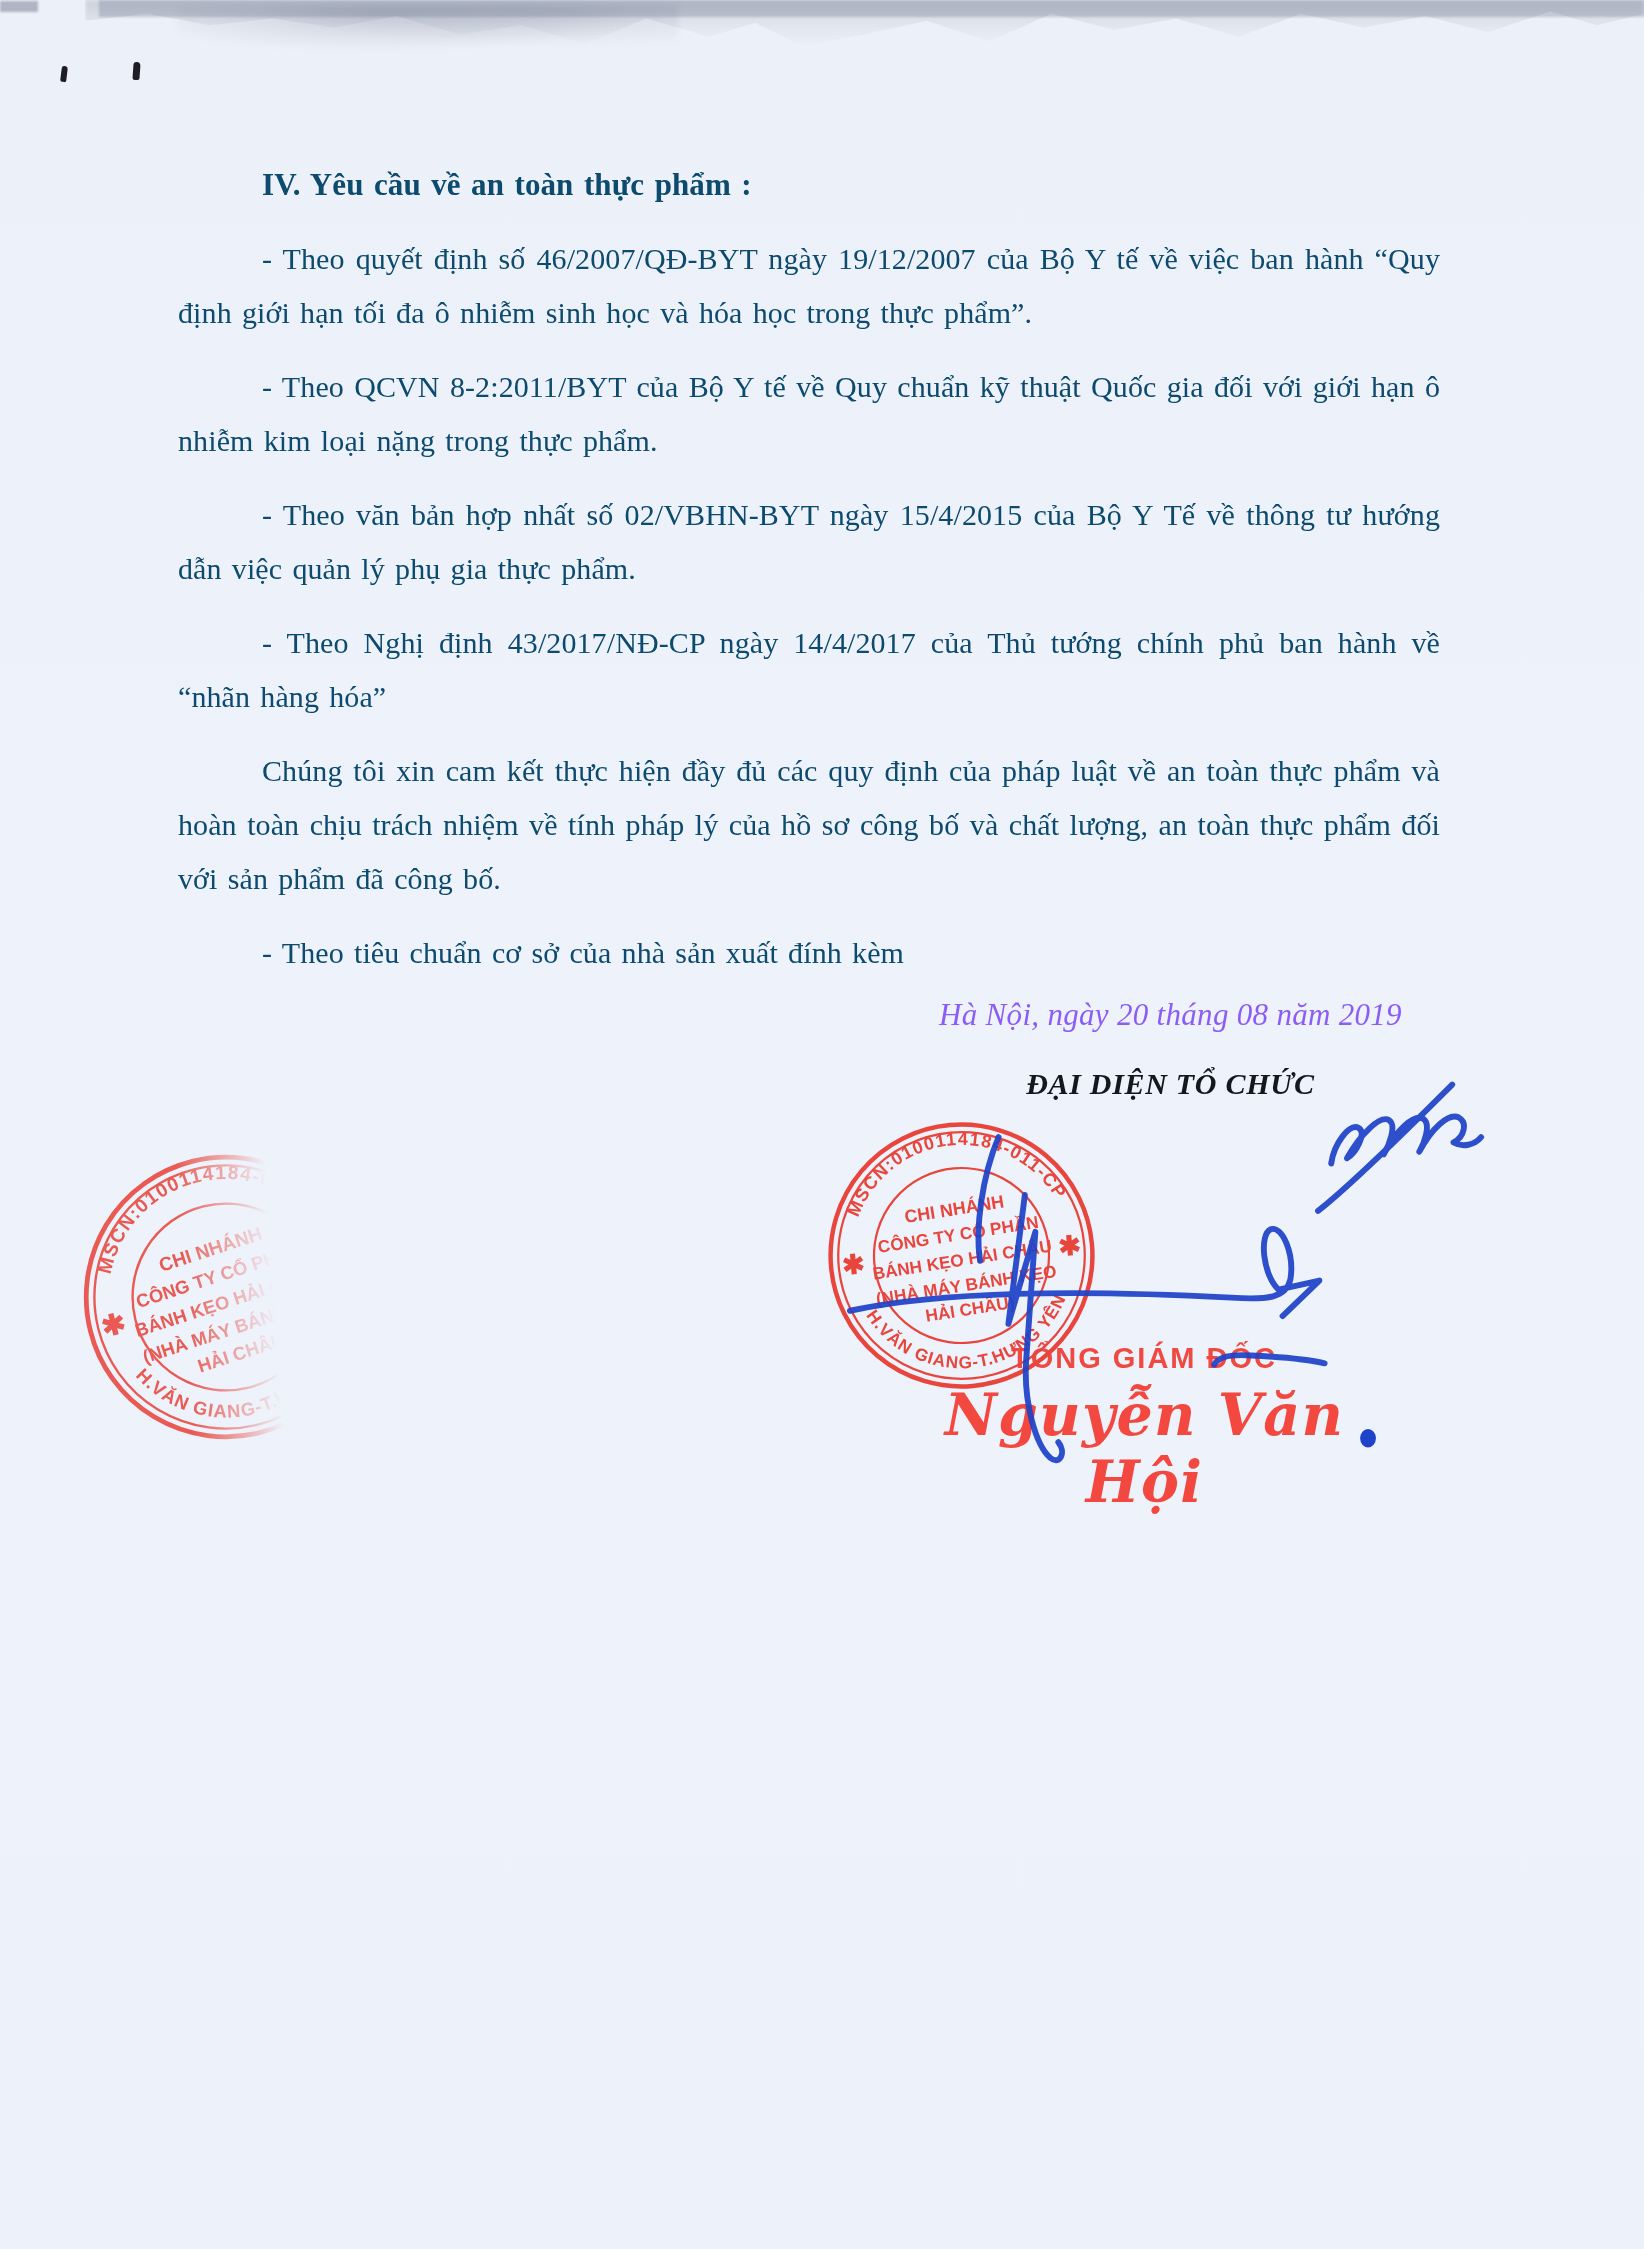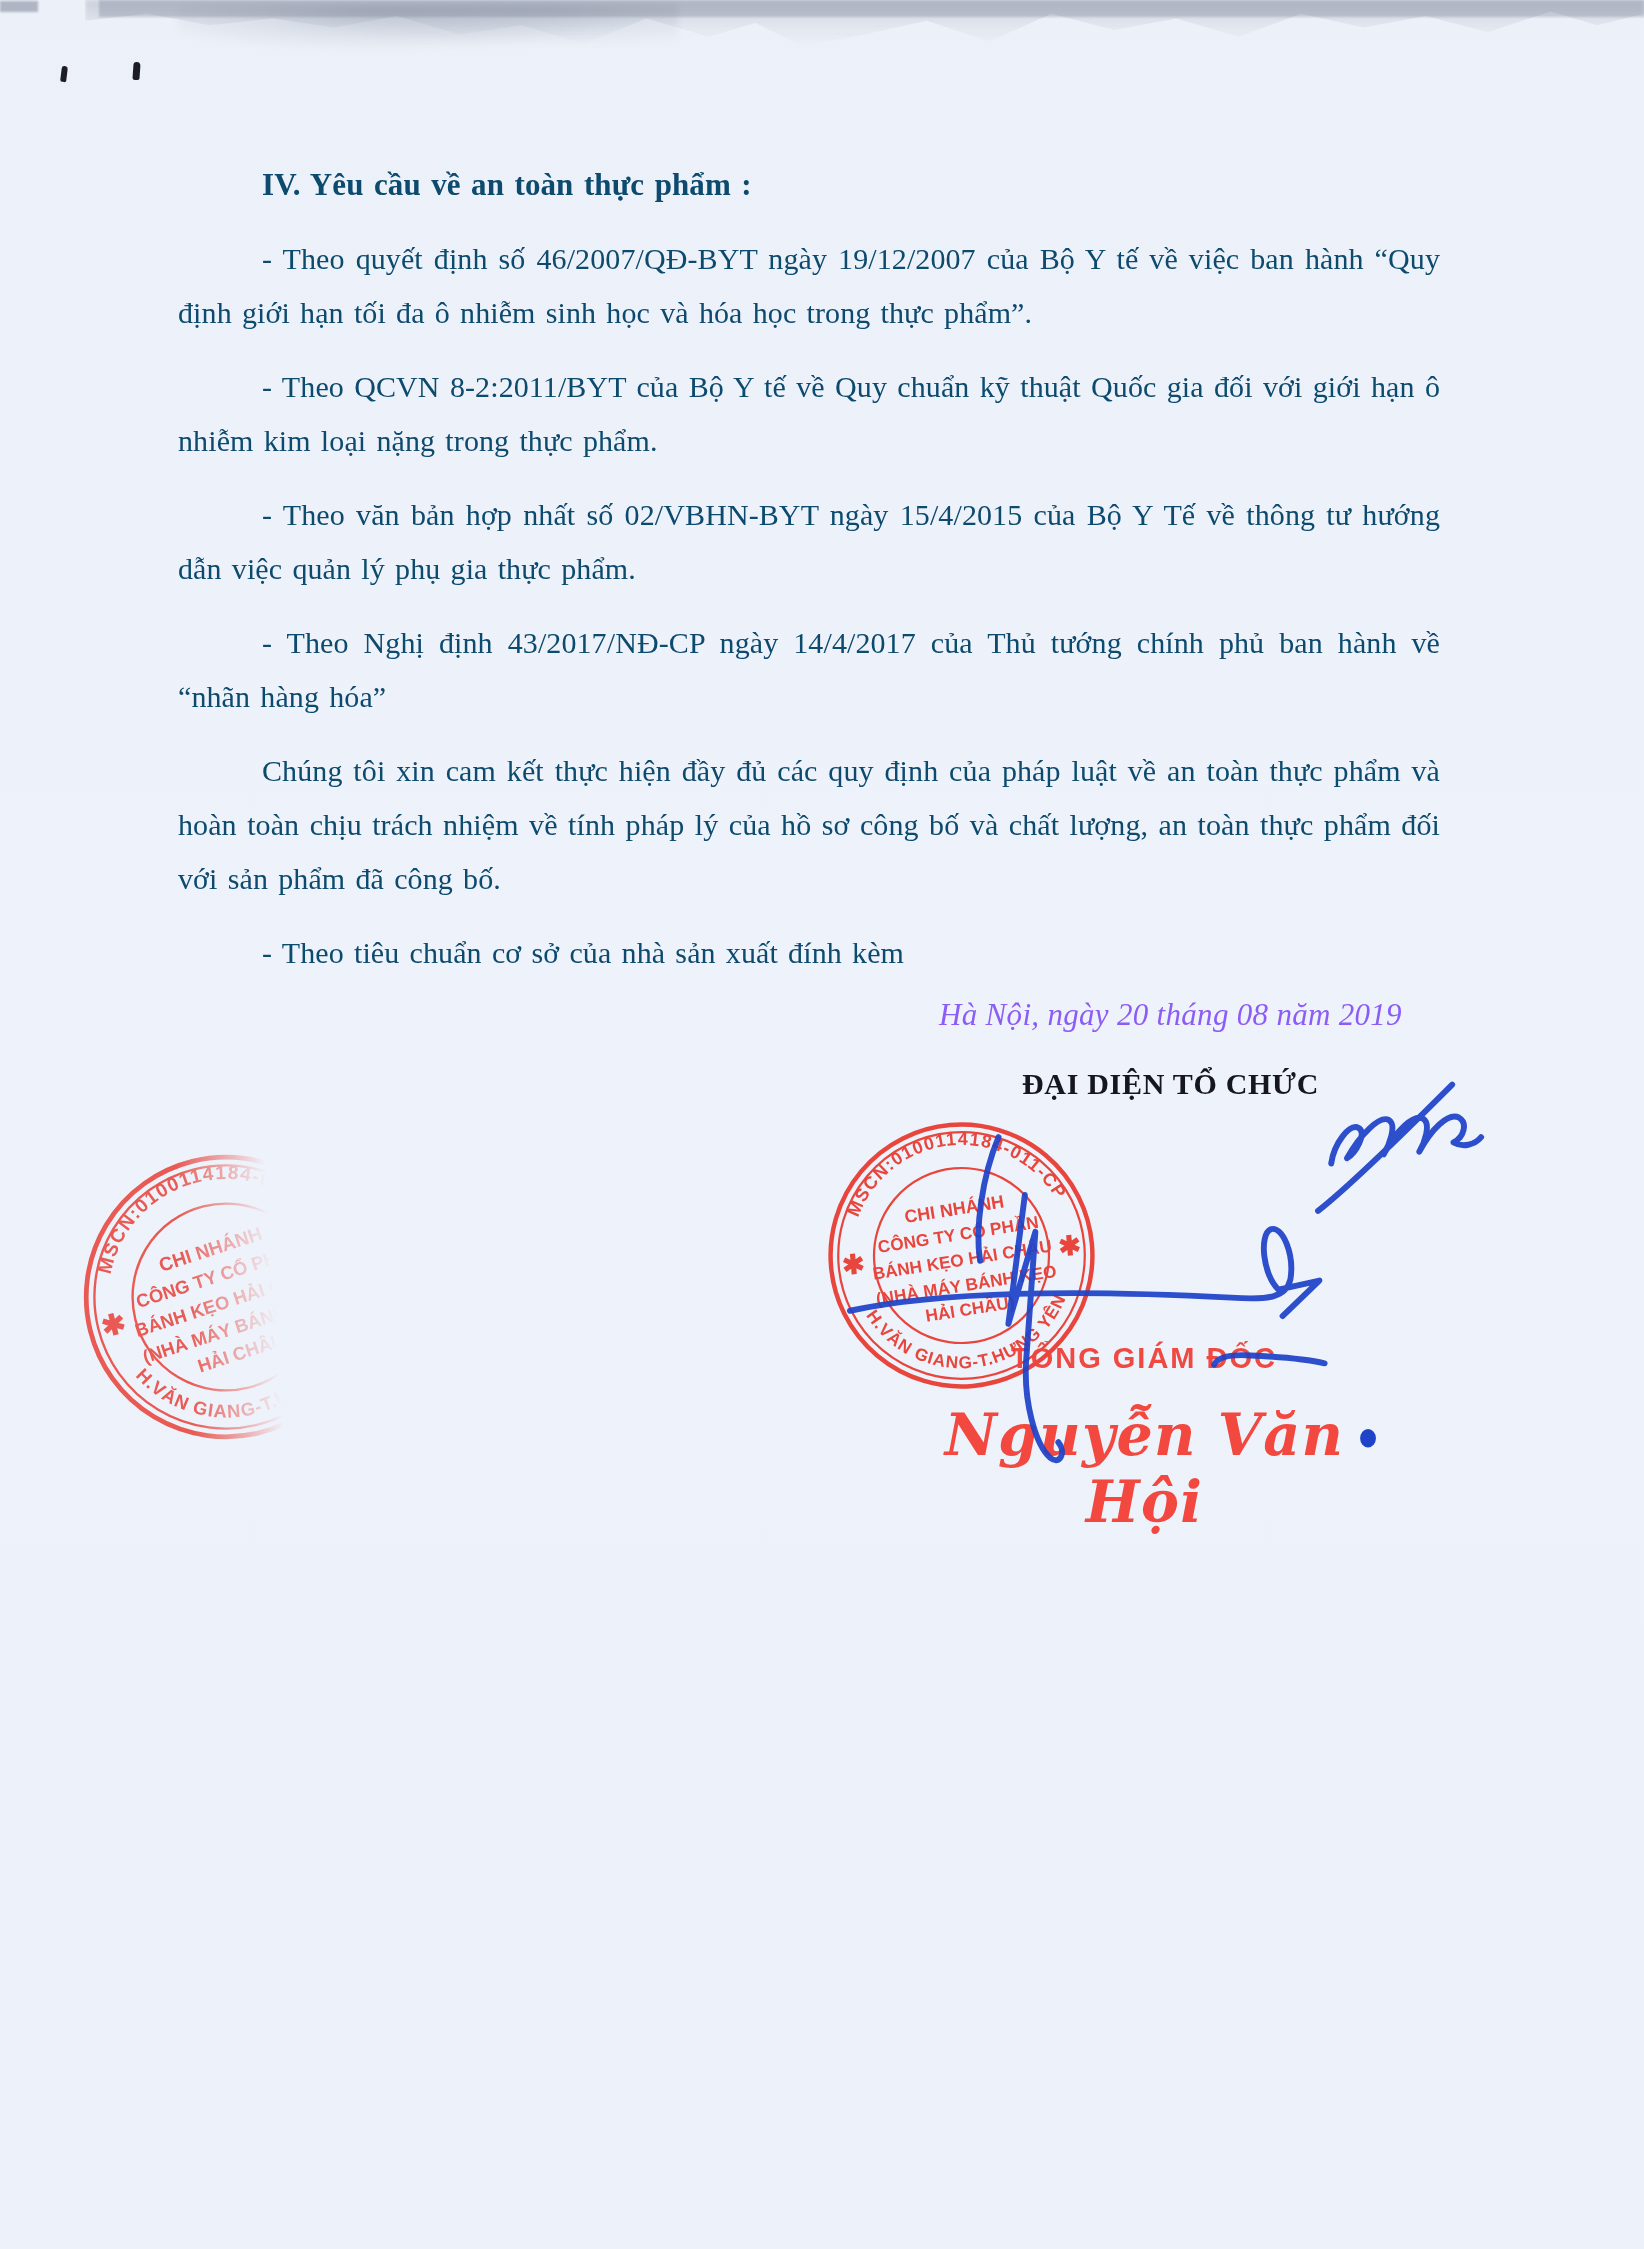--- a/index.html
+++ b/index.html
@@ -43,31 +43,31 @@
   }
   .textcol p{margin:20px 3px 0 0;text-indent:84px;}
 
   
   .dateline{
     left:848px;top:997px;width:645px;text-align:center;
     font-style:italic;font-size:31px;color:#8b5cf6;letter-spacing:0.3px;
   }
   .rep-title{
     left:848px;top:1067px;width:645px;text-align:center;
-    font-weight:bold;font-size:30px;color:#16161f;letter-spacing:0.7px;
+    font-weight:bold;font-size:30px;color:#16161f;letter-spacing:0.7px;font-style:italic;
   }
   .gd-title{
     left:960px;top:1342px;width:368px;text-align:center;
     font-family:"Liberation Sans",sans-serif;font-weight:bold;font-size:29px;
     color:#ef4942;letter-spacing:2px;
   }
   .gd-name{
     left:901px;top:1381px;width:487px;text-align:center;
     font-family:"DejaVu Serif",serif;font-style:italic;font-weight:bold;
-    font-size:57px;color:#f2483f;letter-spacing:1.3px;margin-top:20px;
+    font-size:57px;color:#f2483f;letter-spacing:1.3px;
   }
 
   
   .stamp{pointer-events:none;}
   .stamp-right{left:821px;top:1115px;width:281px;height:281px;transform:rotate(-5deg);}
   .stamp-left{
     left:76px;top:1147px;width:300px;height:300px;transform:rotate(-14deg);opacity:.93;
     -webkit-mask-image:linear-gradient(100deg,rgba(0,0,0,.95) 38%,rgba(0,0,0,.45) 52%,transparent 64%);
     mask-image:linear-gradient(100deg,rgba(0,0,0,.95) 38%,rgba(0,0,0,.45) 52%,transparent 64%);
   }

